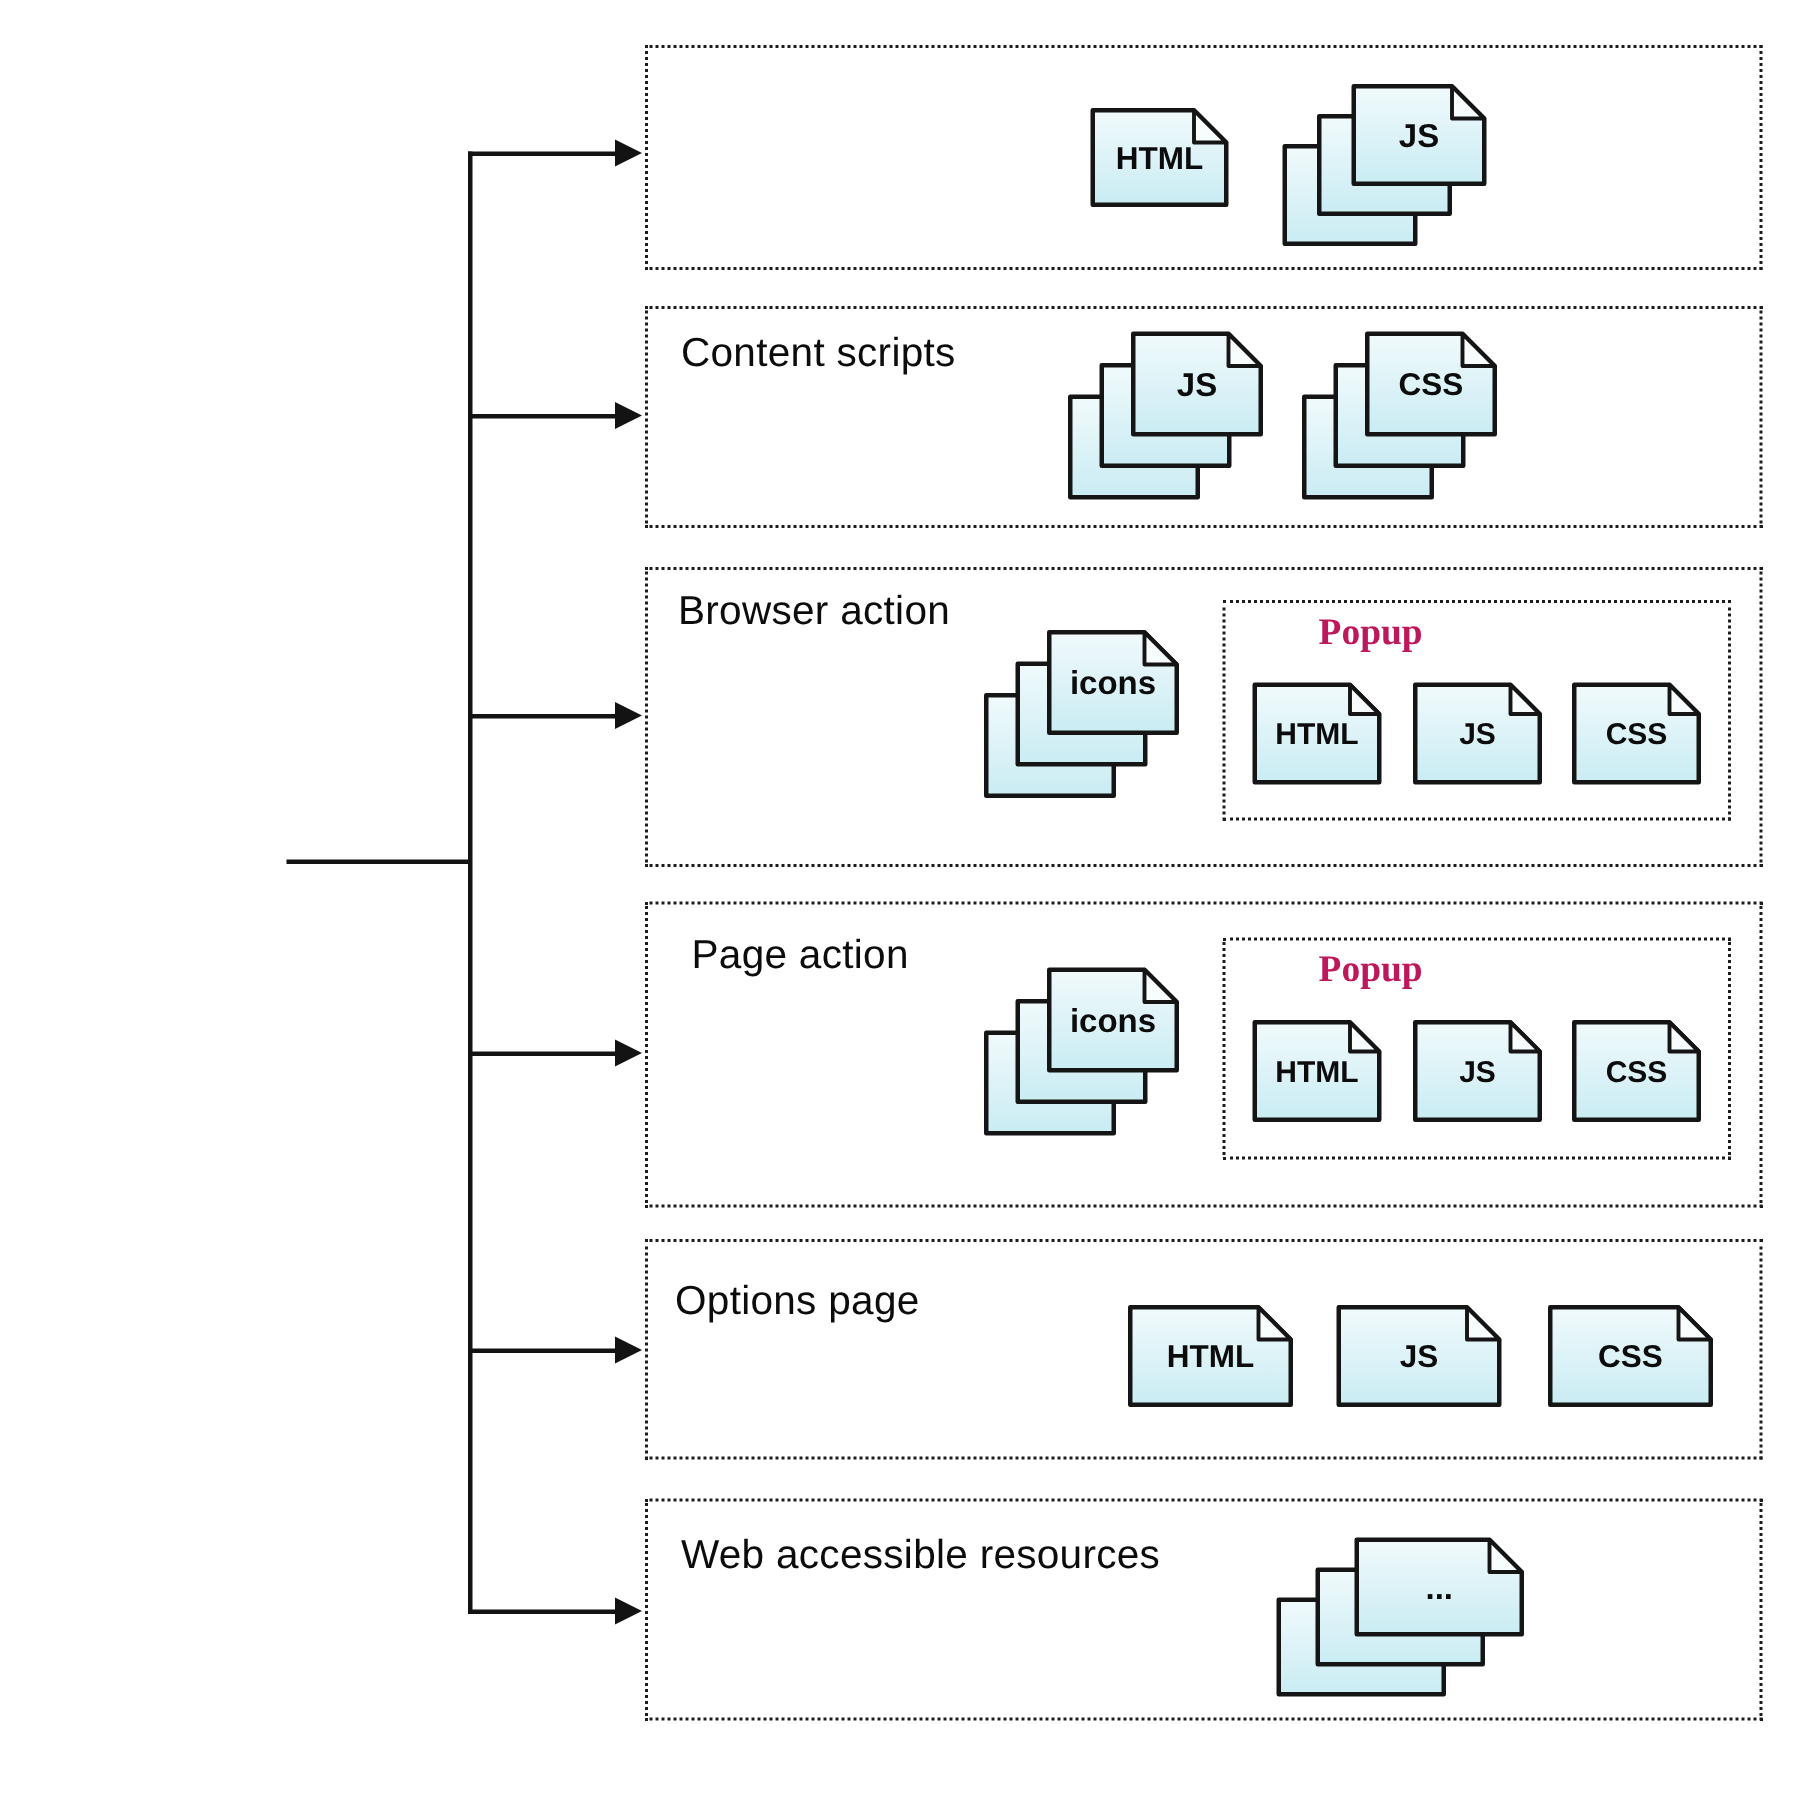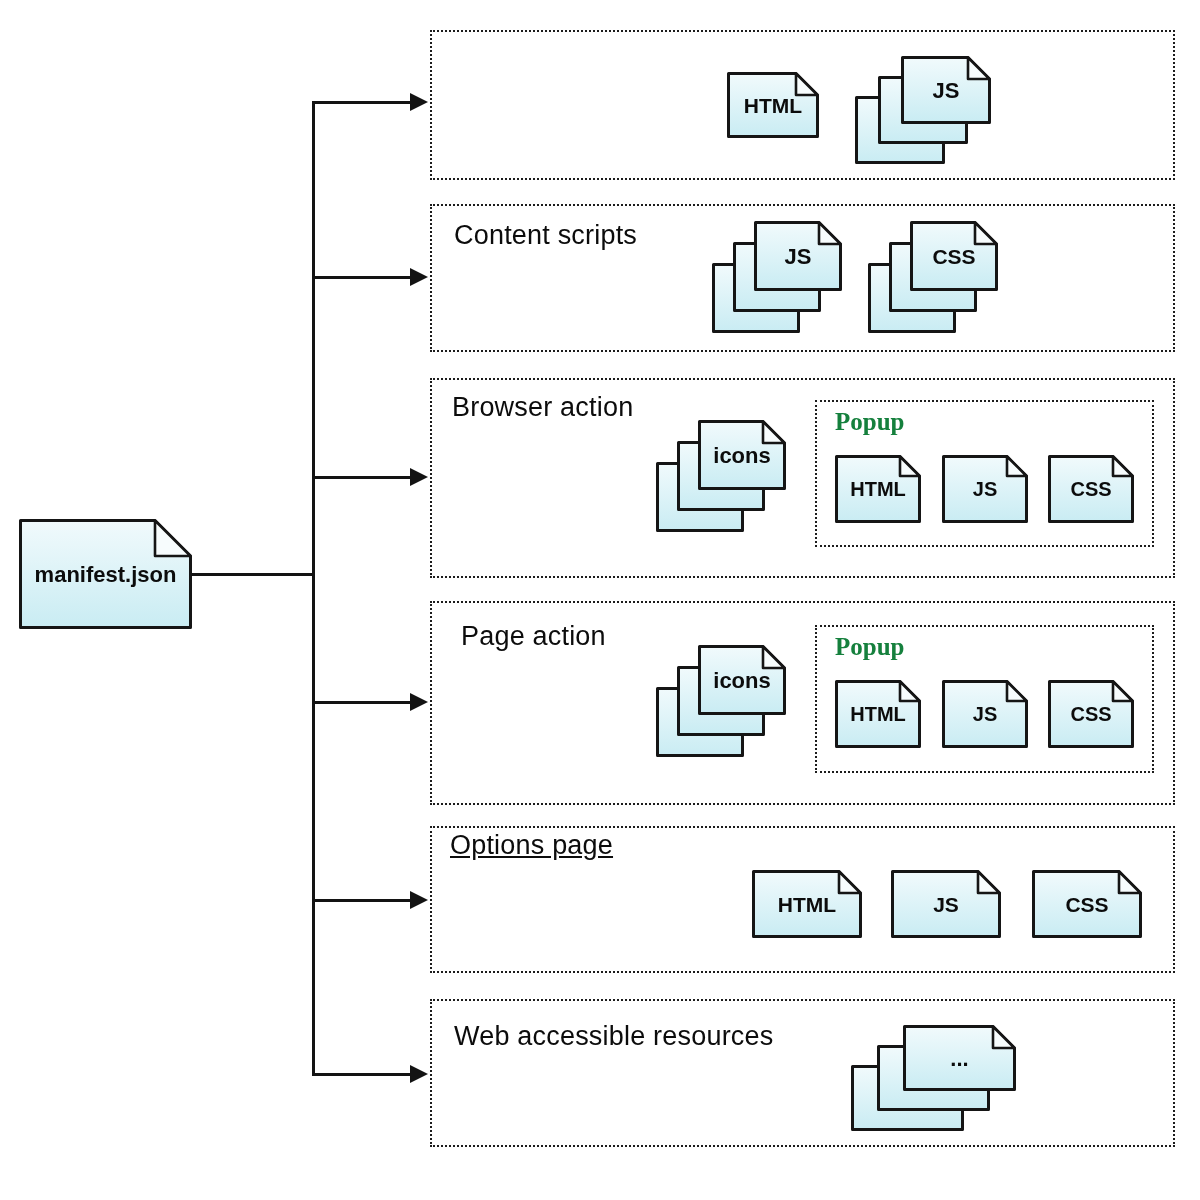--- a/index.html
+++ b/index.html
@@ -30,21 +30,22 @@
   .popup-box {
     position:absolute;
     border:2.5px dotted #1c1c1c;
     box-sizing:border-box;
   }
   .popup-title {
     position:absolute;
     font-family:"Liberation Serif", serif;
     font-weight:bold;
     font-size:25px;
-    color:#15803d;
+    color:#be185d;
+    margin-left:44px;
   }
 
   
   .doc { position:absolute; }
   .doc svg { display:block; }
   .stack { position:absolute; }
   .stack .doc { position:absolute; }
 
   
   .line { position:absolute; background:#131313; }
@@ -63,27 +64,20 @@
   <defs>
     <linearGradient id="docGrad" x1="0" y1="0" x2="0" y2="1">
       <stop offset="0" stop-color="#f1fafc"></stop>
       <stop offset="1" stop-color="#c9ecf3"></stop>
     </linearGradient>
   </defs>
 </svg>
 
 <div class="canvas">
 
-  <div class="doc" style="left:18px; top:518px; width:175px; height:112px;">
-      <svg width="175" height="112" viewBox="0 0 175 112">
-        <path d="M 2.5 2.5 L 137 2.5 L 172.5 38 L 172.5 109.5 L 2.5 109.5 Z" fill="url(#docGrad)" stroke="#151515" stroke-width="3" stroke-linejoin="round"></path>
-        <path d="M 137 2.5 L 137 38 L 172.5 38 Z" fill="#f7fcfd" stroke="#151515" stroke-width="2.6" stroke-linejoin="round"></path>
-        <text x="87.5" y="63.92" text-anchor="middle" font-family="Liberation Sans, sans-serif" font-weight="bold" font-size="22" fill="#0c0c0c">manifest.json</text>
-      </svg>
-    </div>
 
   <div class="line" style="left:191px; top:573px; width:122px; height:3px;"></div>
   <div class="line" style="left:312px; top:101px; width:3px; height:975px;"></div>
 
   <div class="line" style="left:312px; top:101px; width:100px; height:3px;"></div>
   <div class="arrowhead" style="left:410px; top:93px;"></div>
 
   <div class="line" style="left:312px; top:276px; width:100px; height:3px;"></div>
   <div class="arrowhead" style="left:410px; top:268px;"></div>
 
@@ -258,21 +252,21 @@
           <svg width="88" height="70" viewBox="0 0 88 70">
             <path d="M 2.5 2.5 L 66 2.5 L 85.5 22 L 85.5 67.5 L 2.5 67.5 Z" fill="url(#docGrad)" stroke="#151515" stroke-width="3" stroke-linejoin="round"></path>
             <path d="M 66 2.5 L 66 22 L 85.5 22 Z" fill="#f7fcfd" stroke="#151515" stroke-width="2.6" stroke-linejoin="round"></path>
             <text x="44" y="42.2" text-anchor="middle" font-family="Liberation Sans, sans-serif" font-weight="bold" font-size="20" fill="#0c0c0c">CSS</text>
           </svg>
         </div>
     </div>
   </div>
 
   <div class="sec-box" style="top:826px; height:147px;">
-    <div class="sec-title" style="left:18px; top:2px;text-decoration:underline;">Options page</div>
+    <div class="sec-title" style="left:18px; top:24px;">Options page</div>
     <div class="doc" style="left:319px; top:41px; width:112px; height:70px;">
         <svg width="112" height="70" viewBox="0 0 112 70">
           <path d="M 2.5 2.5 L 88 2.5 L 109.5 24 L 109.5 67.5 L 2.5 67.5 Z" fill="url(#docGrad)" stroke="#151515" stroke-width="3" stroke-linejoin="round"></path>
           <path d="M 88 2.5 L 88 24 L 109.5 24 Z" fill="#f7fcfd" stroke="#151515" stroke-width="2.6" stroke-linejoin="round"></path>
           <text x="56" y="42.56" text-anchor="middle" font-family="Liberation Sans, sans-serif" font-weight="bold" font-size="21" fill="#0c0c0c">HTML</text>
         </svg>
       </div>
     <div class="doc" style="left:458px; top:41px; width:112px; height:70px;">
         <svg width="112" height="70" viewBox="0 0 112 70">
           <path d="M 2.5 2.5 L 88 2.5 L 109.5 24 L 109.5 67.5 L 2.5 67.5 Z" fill="url(#docGrad)" stroke="#151515" stroke-width="3" stroke-linejoin="round"></path>

